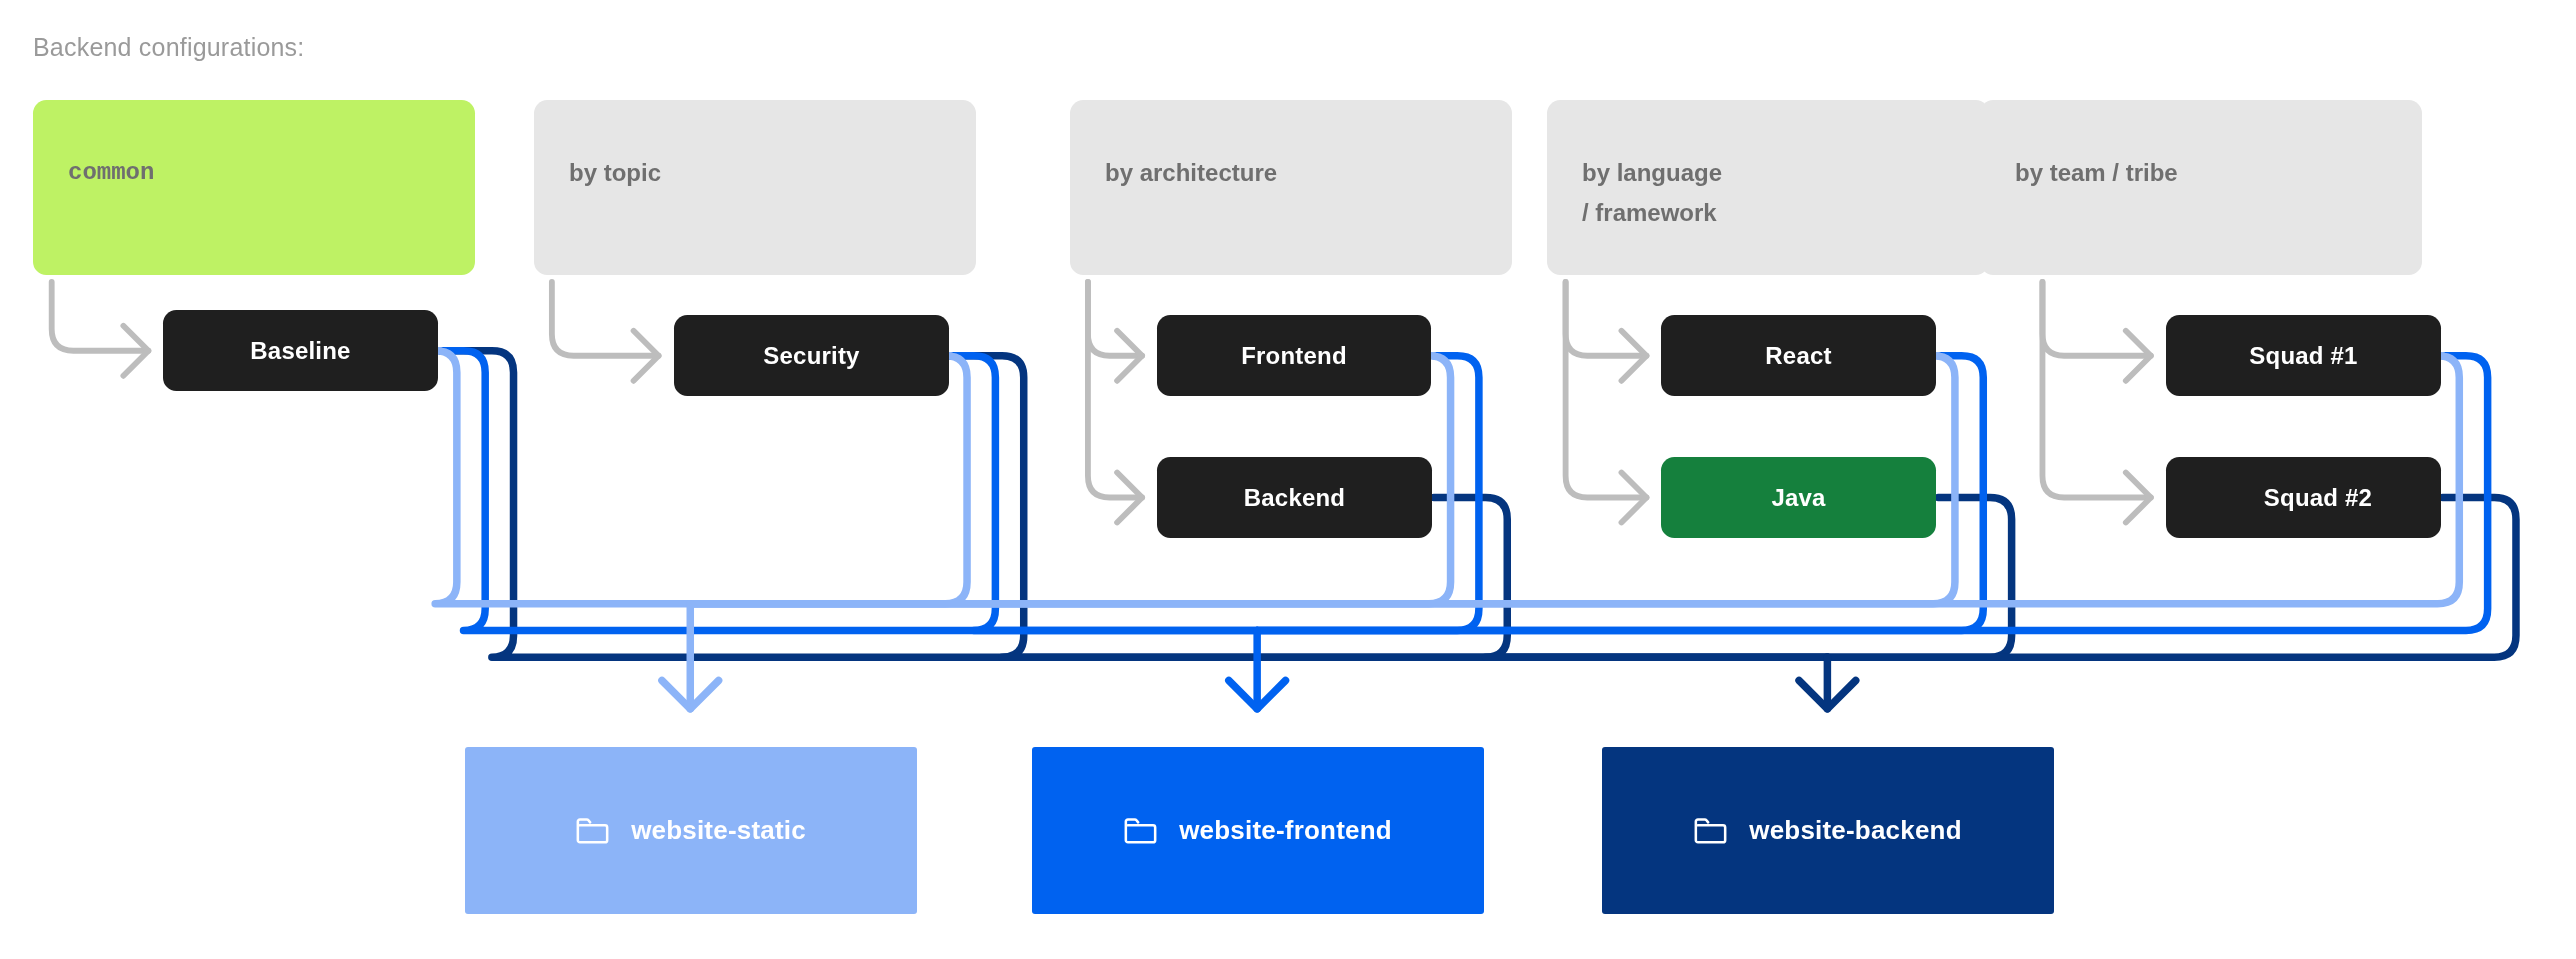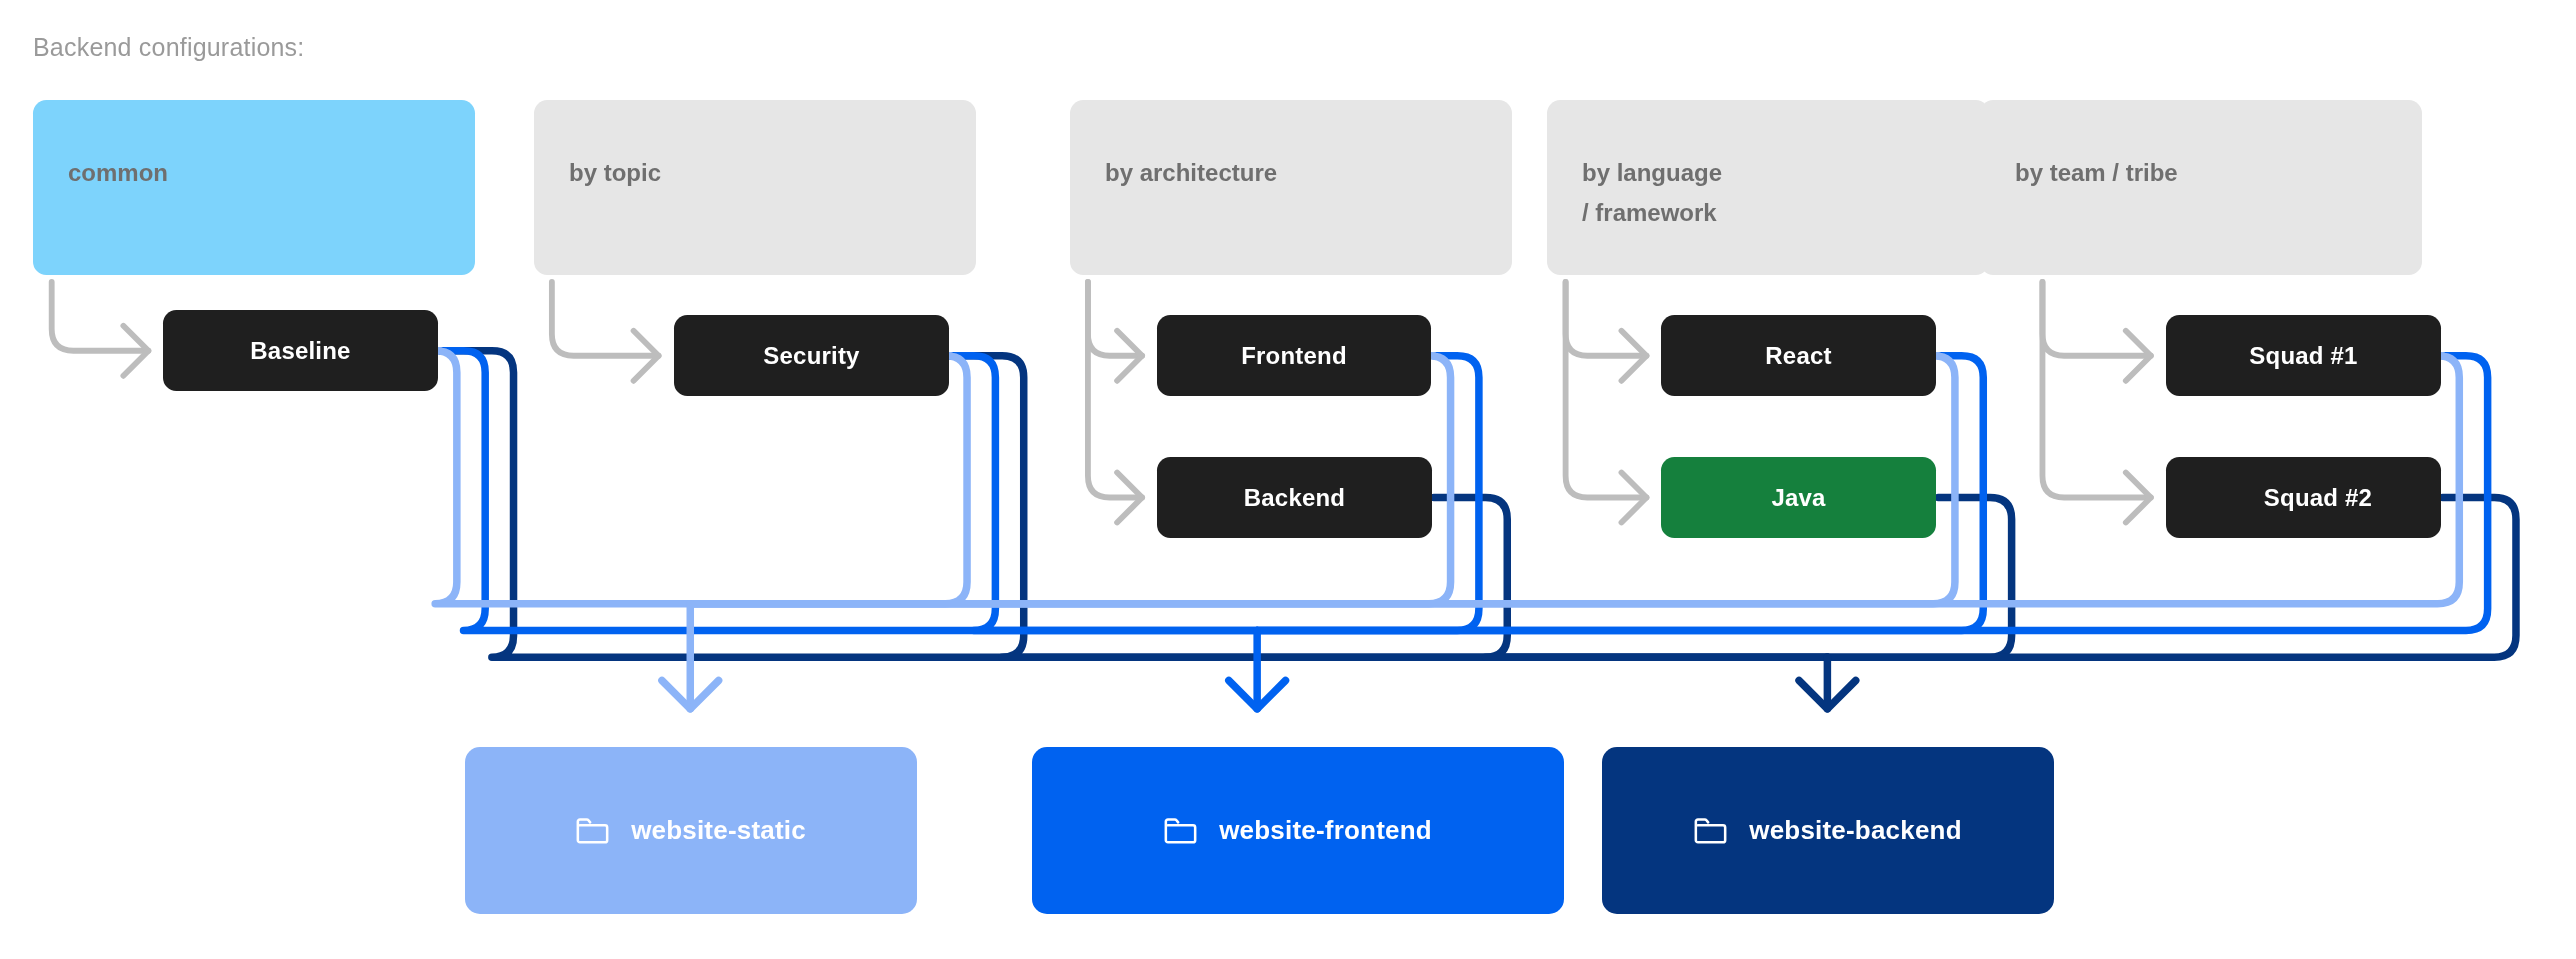--- a/index.html
+++ b/index.html
@@ -29,21 +29,21 @@
   
   .node{
     position:absolute;background:#1f1f1f;border-radius:13.3px;
     display:flex;align-items:center;justify-content:center;
     color:#ffffff;font-size:24px;font-weight:700;letter-spacing:0.2px;
     box-sizing:border-box;
   }
 
   
   .repo{
-    position:absolute;border-radius:15px;box-sizing:border-box;
+    position:absolute;border-radius:3px;box-sizing:border-box;
     display:flex;align-items:center;justify-content:center;gap:22px;
   }
   .repo .lbl{
     color:#ffffff;font-size:26px;font-weight:700;letter-spacing:0.2px;
     white-space:nowrap;
   }
   .repo .folder{width:33px;height:28px;display:block;flex:0 0 auto;}
 
   
   #wires{position:absolute;left:0;top:0;width:2576px;height:960px;pointer-events:none;}
@@ -89,21 +89,21 @@
       <path d="M 2930 426.5 L 2924 426.5 Q 2950 426.5 2950 452.5 L 2950 698 Q 2950 724 2924 724 L 828 724" stroke="#8cb4f8" stroke-width="9" fill="none" stroke-linecap="round" stroke-linejoin="round"></path>
       <path d="M 828 724 L 828 850" stroke="#8cb4f8" stroke-width="9" fill="none" stroke-linecap="round" stroke-linejoin="round"></path>
       <path d="M 794 816 L 828 850 L 862 816" stroke="#8cb4f8" stroke-width="9" fill="none" stroke-linecap="round" stroke-linejoin="round"></path>
       <path d="M 1508 756 L 1508 850" stroke="#0062f0" stroke-width="9" fill="none" stroke-linecap="round" stroke-linejoin="round"></path>
       <path d="M 1474 816 L 1508 850 L 1542 816" stroke="#0062f0" stroke-width="9" fill="none" stroke-linecap="round" stroke-linejoin="round"></path>
       <path d="M 2192 788 L 2192 850" stroke="#04357f" stroke-width="9" fill="none" stroke-linecap="round" stroke-linejoin="round"></path>
       <path d="M 2158 816 L 2192 850 L 2226 816" stroke="#04357f" stroke-width="9" fill="none" stroke-linecap="round" stroke-linejoin="round"></path>
     </svg>
 
   <div id="cats">
-      <div class="cat" style="left: 33px; top: 100px; width: 442px; height: 175px; background: #7dd3fc;">
+      <div class="cat" style="left: 33px; top: 100px; width: 442px; height: 175px; background: #bef264; font-family: Liberation Mono, monospace;">
         <div class="cat-label" style="color: rgb(111, 111, 111);">common</div>
       </div>
       <div class="cat" style="left: 534px; top: 100px; width: 442px; height: 175px; background: rgb(230, 230, 230);">
         <div class="cat-label" style="color: rgb(111, 111, 111);">by topic</div>
       </div>
       <div class="cat" style="left: 1070px; top: 100px; width: 442px; height: 175px; background: rgb(230, 230, 230);">
         <div class="cat-label" style="color: rgb(111, 111, 111);">by architecture</div>
       </div>
       <div class="cat" style="left: 1547px; top: 100px; width: 442px; height: 175px; background: rgb(230, 230, 230);">
         <div class="cat-label" style="color: rgb(111, 111, 111);">by language
@@ -139,21 +139,21 @@
         <span>Squad #2</span>
       </div>
     </div>
   <div id="repos">
       <div class="repo" style="left: 465px; top: 747px; width: 452px; height: 167px; background: rgb(140, 180, 248);">
         <svg class="folder" viewBox="0 0 24 21" fill="none">
           <path d="M2.6 6.2h18.8a1.6 1.6 0 0 1 1.6 1.6v9.6a1.6 1.6 0 0 1-1.6 1.6H2.6A1.6 1.6 0 0 1 1 17.4V3.4a1.6 1.6 0 0 1 1.6-1.6h5.1a1.6 1.6 0 0 1 1.25.6l1.3 1.62" stroke="#ffffff" stroke-width="1.9" stroke-linecap="round" stroke-linejoin="round"></path>
         </svg>
         <span class="lbl">website-static</span>
       </div>
-      <div class="repo" style="left: 1032px; top: 747px; width: 532px; height: 167px; background: rgb(0, 98, 240);">
+      <div class="repo" style="left: 1032px; top: 747px; width: 452px; height: 167px; background: rgb(0, 98, 240);">
         <svg class="folder" viewBox="0 0 24 21" fill="none">
           <path d="M2.6 6.2h18.8a1.6 1.6 0 0 1 1.6 1.6v9.6a1.6 1.6 0 0 1-1.6 1.6H2.6A1.6 1.6 0 0 1 1 17.4V3.4a1.6 1.6 0 0 1 1.6-1.6h5.1a1.6 1.6 0 0 1 1.25.6l1.3 1.62" stroke="#ffffff" stroke-width="1.9" stroke-linecap="round" stroke-linejoin="round"></path>
         </svg>
         <span class="lbl">website-frontend</span>
       </div>
       <div class="repo" style="left: 1602px; top: 747px; width: 452px; height: 167px; background: rgb(4, 53, 127);">
         <svg class="folder" viewBox="0 0 24 21" fill="none">
           <path d="M2.6 6.2h18.8a1.6 1.6 0 0 1 1.6 1.6v9.6a1.6 1.6 0 0 1-1.6 1.6H2.6A1.6 1.6 0 0 1 1 17.4V3.4a1.6 1.6 0 0 1 1.6-1.6h5.1a1.6 1.6 0 0 1 1.25.6l1.3 1.62" stroke="#ffffff" stroke-width="1.9" stroke-linecap="round" stroke-linejoin="round"></path>
         </svg>
         <span class="lbl">website-backend</span>

